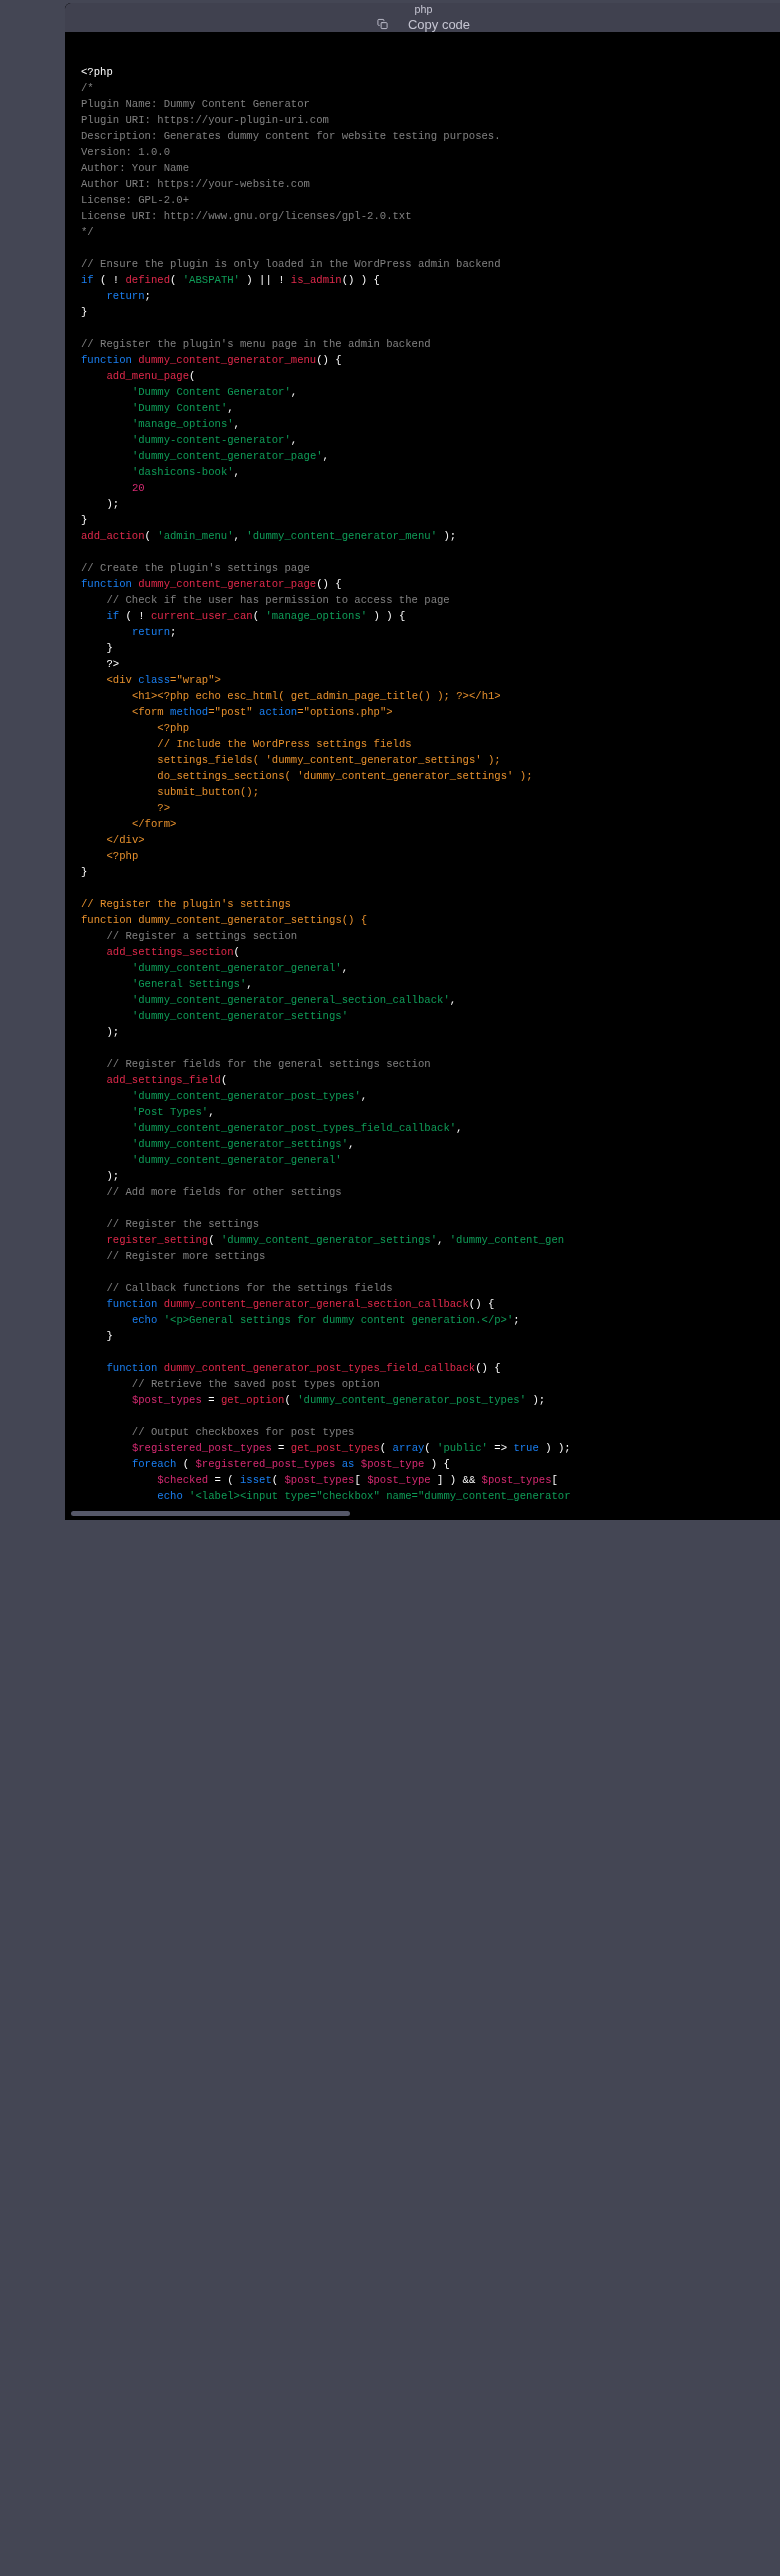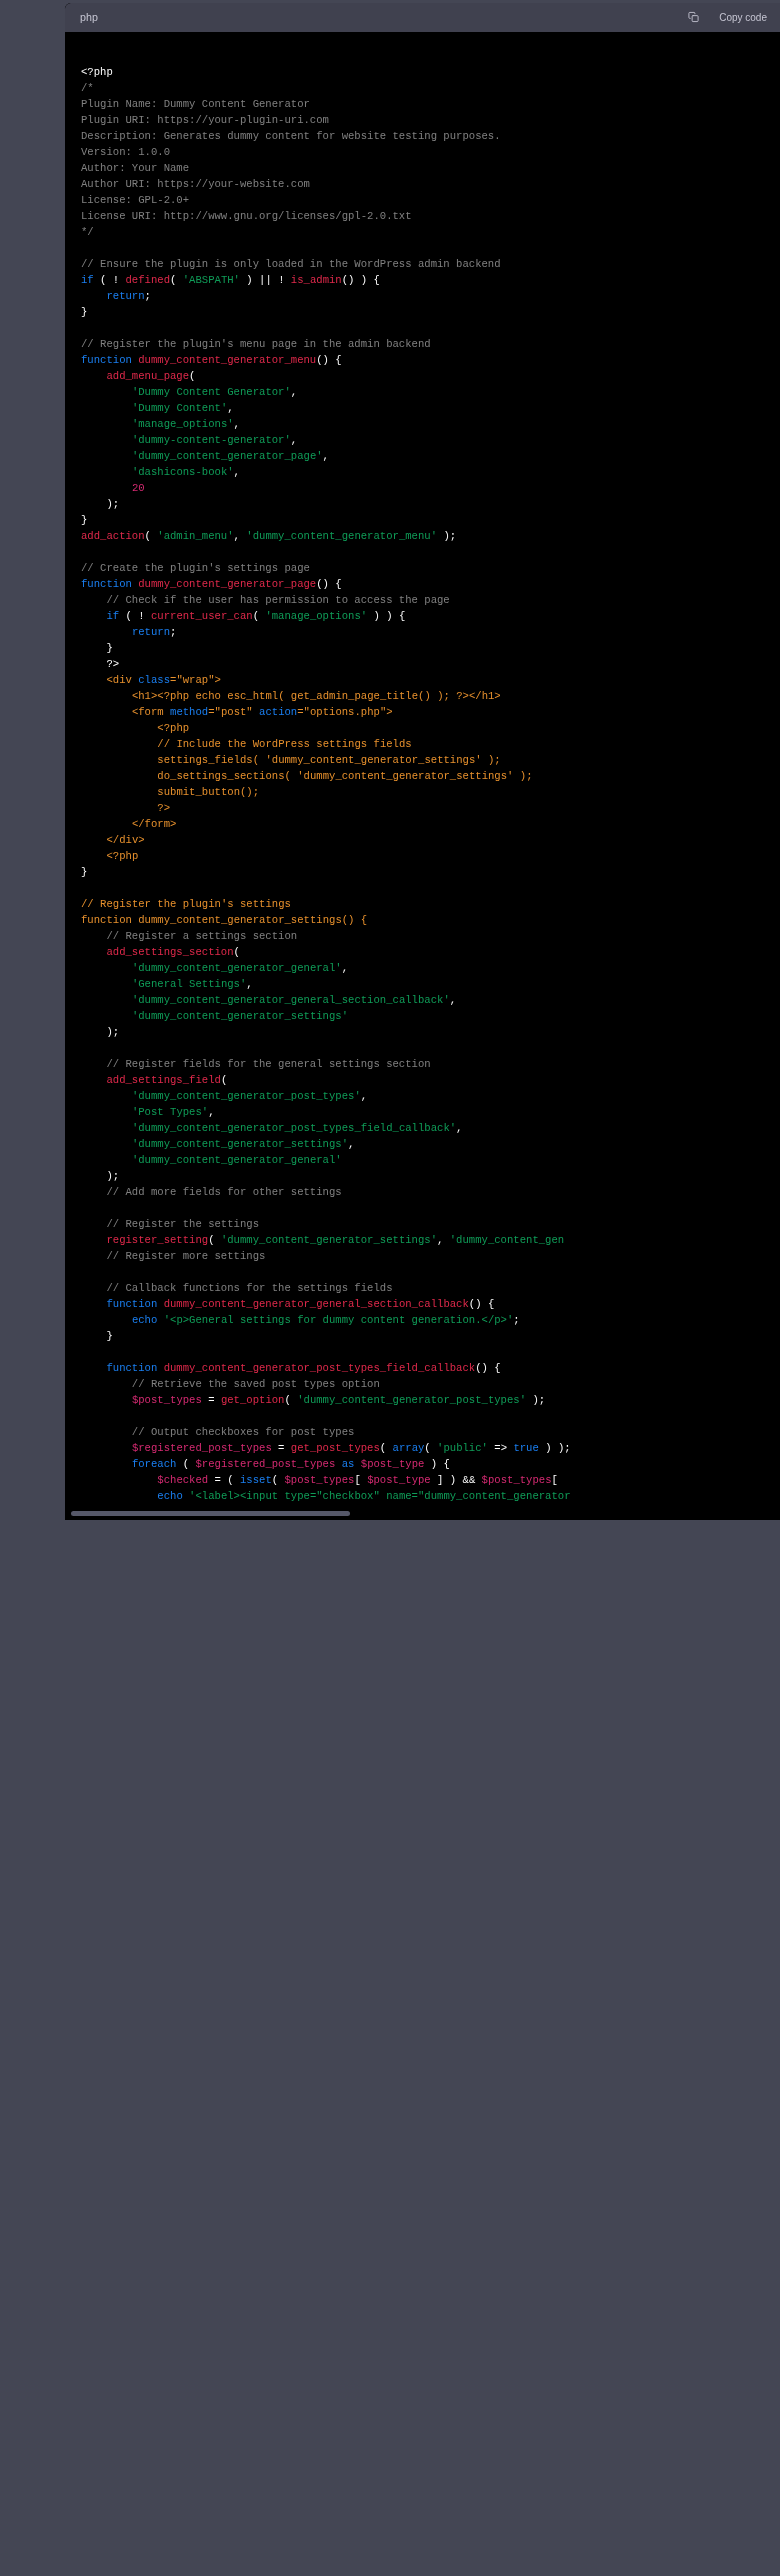--- a/index.html
+++ b/index.html
@@ -21,32 +21,33 @@
   }
 
   .cb-header {
     height: 29px;
     background: #40414f;
     display: flex;
     align-items: center;
     justify-content: space-between;
     padding: 0 13px 0 15px;
     border-radius: 5.6px 0 0 0;
+    flex-direction: column;
   }
   .cb-lang {
     font-size: 10.7px;
     color: #c5c5d2;
     font-family: "Liberation Sans", sans-serif;
     letter-spacing: 0.1px;
   }
   .cb-copy {
     display: flex;
     align-items: center;
     gap: 20px;
-    font-size: 10px;
+    font-size: 13px;
     color: #c5c5d2;
     cursor: pointer;
     background: none;
     border: none;
     font-family: "Liberation Sans", sans-serif;
   }
   .cb-copy svg { display: block; }
 
   .cb-body {
     background: #000000;

